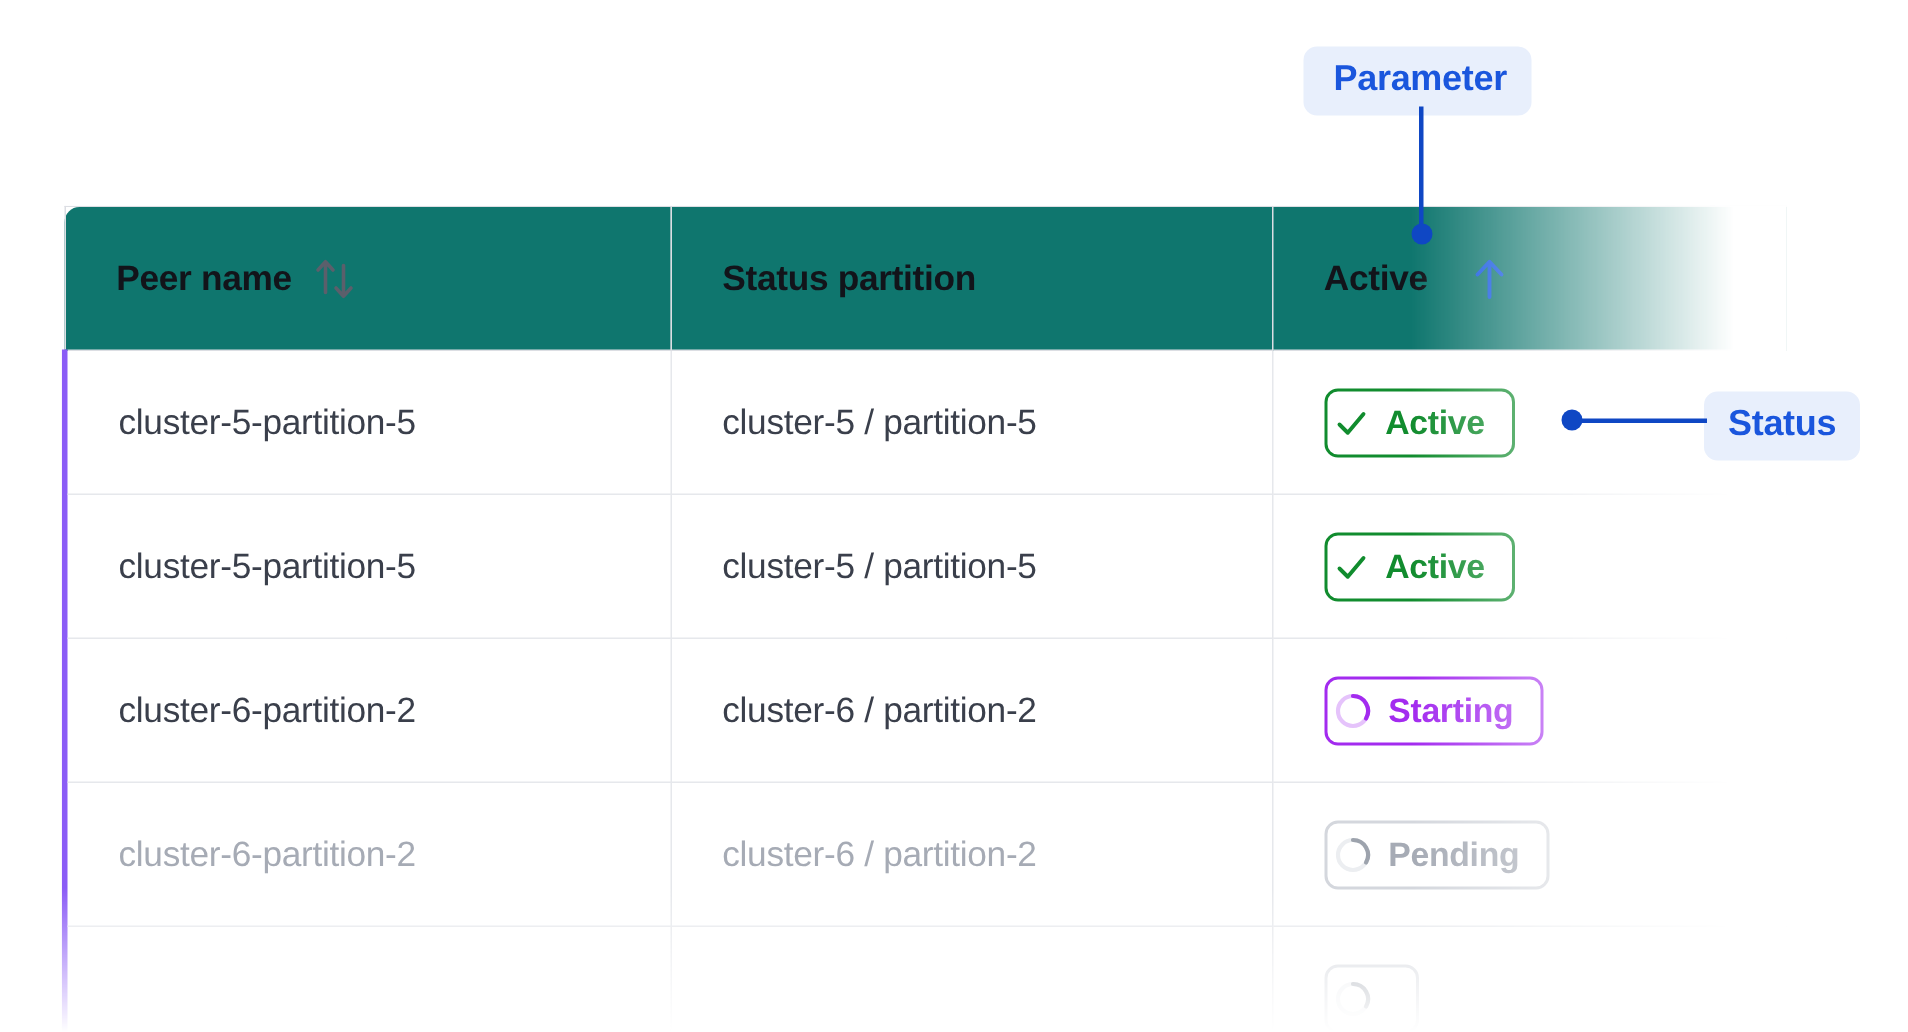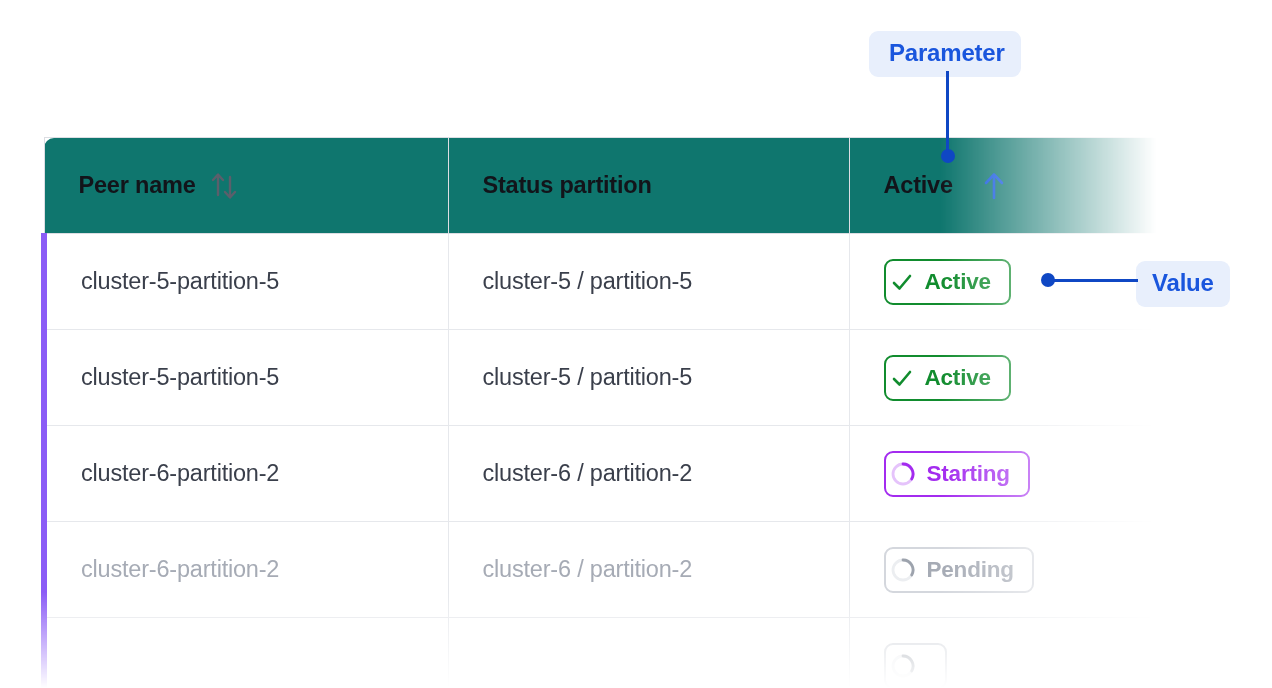--- a/index.html
+++ b/index.html
@@ -76,21 +76,21 @@
   tbody td {
     border-bottom: 1px solid #e6e8ec;
     border-right: 1px solid #e6e8ec;
     padding: 0 0 0 34px;
     font-size: 23.5px;
     color: #3a3f4b;
     letter-spacing: -0.2px;
     vertical-align: middle;
     background: #ffffff;
   }
-  tbody td:first-child { border-left: 6px solid #8b5cf6; }
+  tbody td:first-child { border-left: 4px solid #8b5cf6; }
   tbody td:last-child  { border-right: none; }
 
   tbody tr.dim td { color: #a6abb5; }
 
   
   .badge {
     display: inline-flex;
     align-items: center;
     gap: 11px;
     height: 46px;
@@ -279,17 +279,17 @@
         </tr>
 
       </tbody>
     </table>
   </div>
 
   <div class="anno-pill" id="anno-parameter">Parameter</div>
   <div class="anno-line-v"></div>
   <div class="anno-dot" id="dot-parameter"></div>
 
-  <div class="anno-pill" id="anno-value">Value</div>
+  <div class="anno-pill" id="anno-value">Status</div>
   <div class="anno-line-h"></div>
   <div class="anno-dot" id="dot-value"></div>
 
 </div>
 
 </body></html>

